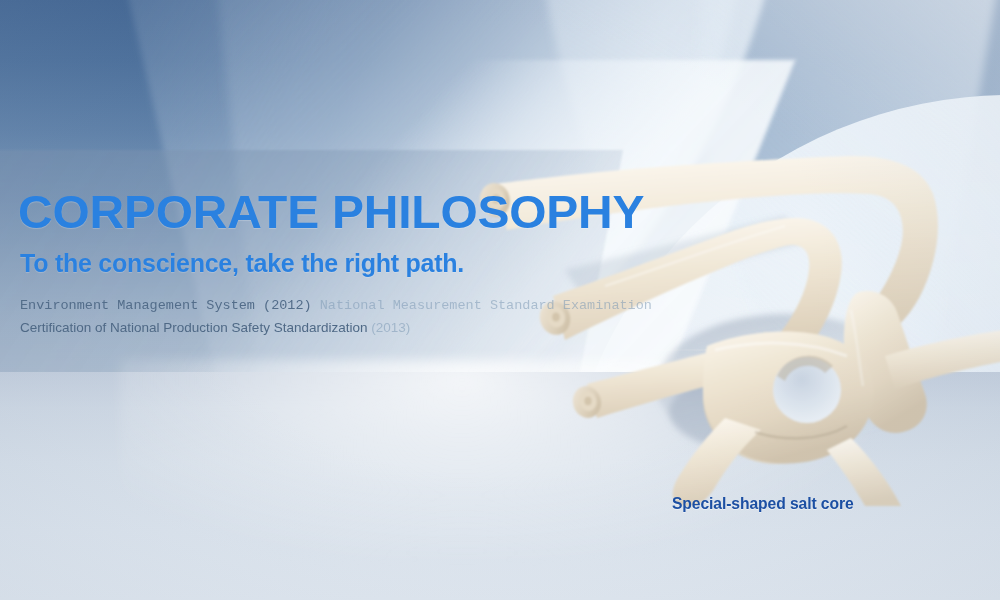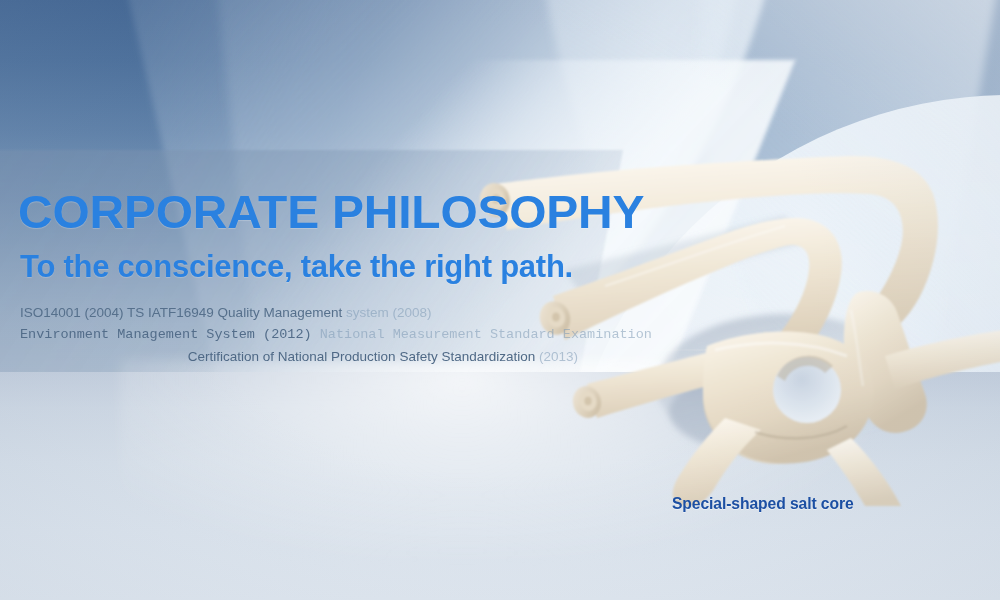--- a/index.html
+++ b/index.html
@@ -173,21 +173,21 @@
     font-weight: bold;
     letter-spacing: -0.2px;
     color: #2a81e0;
     transform: scaleX(1.02);
     transform-origin: left center;
     white-space: nowrap;
     text-shadow: 0 1px 1px rgba(255,255,255,.22);
   }
   #subhead {
     margin: 14px 0 0 2px;
-    font-size: 31px;
+    font-size: 25px;
     font-weight: bold;
     line-height: 1.1;
     color: #2a81e0;
     letter-spacing: -0.25px;
     white-space: nowrap;
     text-shadow: 0 1px 1px rgba(255,255,255,.2);
   }
   #certs {
     margin: 18px 0 0 2px;
     padding: 0;
@@ -198,21 +198,21 @@
     line-height: 22px;
     white-space: nowrap;
     color: #5c7590;
   }
   #certs li .fade {
     color: #7e9ab5;
     opacity: .55;
   }
   #certs li.l1 { color:#56708c; }
   #certs li.l2 { color:#536d8a;font-family:Liberation Mono, monospace; }
-  #certs li.l3 { color:#4f6986;text-align:right; }
+  #certs li.l3 { color:#4f6986; }
 
   #caption {
     position: absolute;
     left: 672px; top: 494px;
     margin: 0;
     font-size: 16.5px;
     font-weight: bold;
     color: #1c4fa3;
     letter-spacing: -0.1px;
     transform: scaleX(.95);
@@ -341,21 +341,20 @@
       </g>
     </svg>
   </div>
 
   <div class="bg-layer vignette"></div>
 
   <div class="text-block">
     <h1 id="headline">CORPORATE PHILOSOPHY</h1>
     <p id="subhead">To the conscience, take the right path.</p>
     <ul id="certs">
-      <li class="l1"><span>ISO14001 (2004)  TS IATF16949 Quality Management </span><span class="fade">system (2008)</span></li>
       <li class="l2"><span>Environment Management System (2012)   </span><span class="fade">National Measurement Standard Examination</span></li>
       <li class="l3"><span>Certification of National Production Safety Standardization </span><span class="fade">(2013)</span></li>
     </ul>
   </div>
 
   <p id="caption">Special-shaped salt core</p>
 
 </div>
 
 </body></html>

